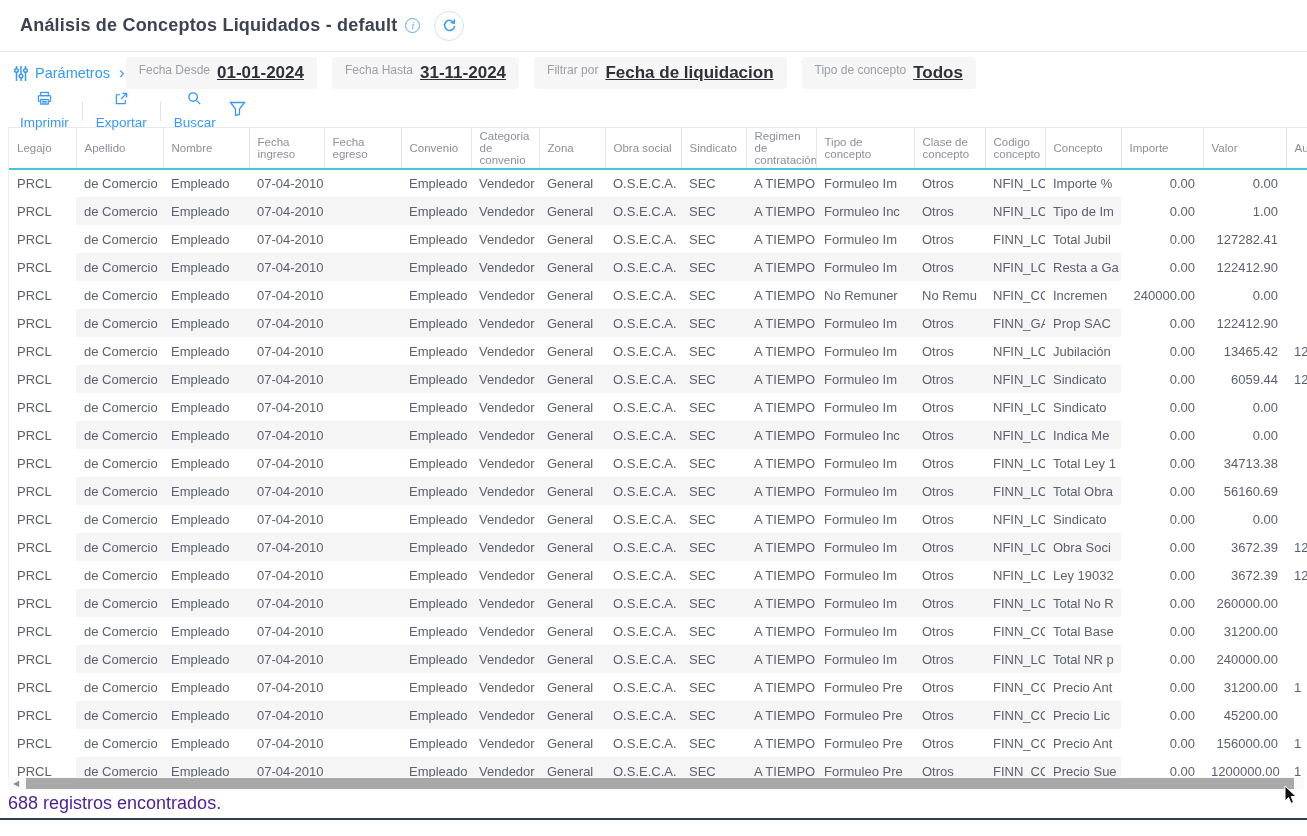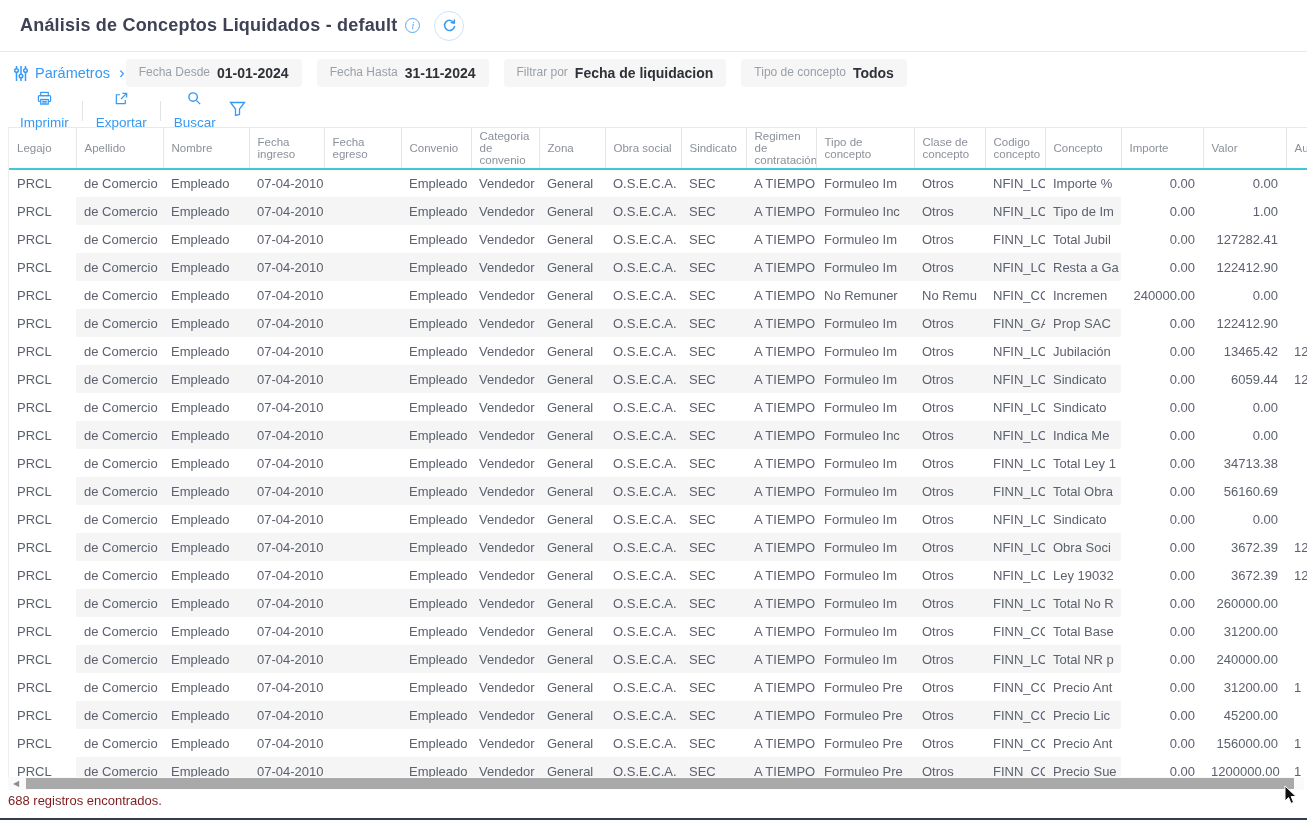--- a/index.html
+++ b/index.html
@@ -22,21 +22,21 @@
     display:flex; align-items:center; justify-content:center; cursor:pointer; }
   
   .params { height:42px; display:flex; align-items:center; gap:1px; padding-left:14px; }
   .params-toggle { display:flex; align-items:center; gap:7px; color:#3699f5;
     font-size:14.5px; cursor:pointer; }
   .params-toggle svg { display:block; }
   .chevron { font-size:17px; color:#3699f5; margin-left:2px; }
   .pill { display:flex; gap:7px; background:#f6f6f6;
     border-radius:4px; padding:6px 13px; cursor:pointer; }
   .pill-label { font-size:12px; color:#9aa0a8; }
-  .pill-value { font-size:14px; color:#2f3138; font-weight:700; }
+  .pill-value { font-size:17px; color:#2f3138; font-weight:700;text-decoration:underline; }
   
   .tabs { height:25px; display:flex; gap:30px; padding-left:20px;
     border-bottom:1px solid #efefef; align-items:flex-end; }
   .tab { font-size:14.5px; color:#a9adb5; padding-bottom:5px; cursor:pointer; }
   .tab.active { color:#c15b55; border-bottom:1px solid #fff; margin-bottom:-1px; }
   
   .toolbar { height:33px; display:flex; align-items:center; padding-left:20px; }
   .tbtn { display:flex; align-items:center; gap:6px; color:#3699f5; font-size:13.5px;
     font-weight:500; cursor:pointer;flex-direction:column; }
   .tsep { width:1px; height:20px; background:#e3e3e3; margin:0 13px; }
@@ -56,21 +56,21 @@
   tbody tr { cursor:pointer; }
   
   .hscroll { margin-left:8px; width:1296px; height:13px; display:flex; align-items:center;
     background:#fafafa; }
   .hscroll-arrow { width:16px; height:13px; display:flex; align-items:center;
     justify-content:center; color:#8d8d8d; font-size:8px; cursor:pointer; background:#fafafa; }
   .hscroll-track { position:relative; flex:1; height:13px; background:#fafafa; }
   .hscroll-thumb { position:absolute; left:2px; top:1px; width:1268px; height:11px;
     background:#a9a9a9; cursor:grab; }
   
-  .footer { padding:3px 16px 0 8px; font-size:13px; color:#7f1d1d; }
+  .footer { padding:3px 16px 0 8px; font-size:18px; color:#4c1d95; }
   .bottom-line { position:absolute; left:0; bottom:0; width:100%; height:2px; background:#323c52; }
   
   .cursor { position:absolute; left:1283px; top:785px; pointer-events:none; }
 </style>
 </head>
 <body>
 
 <div class="page">
 
   <div class="titlebar">

